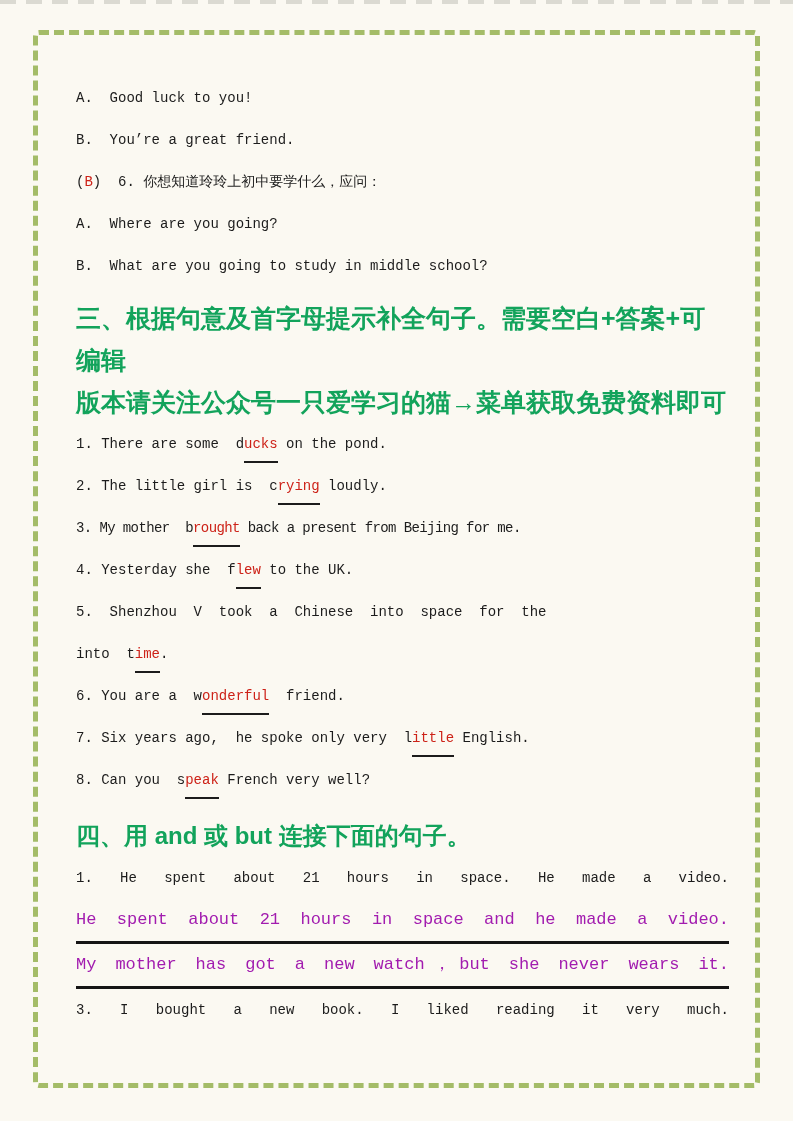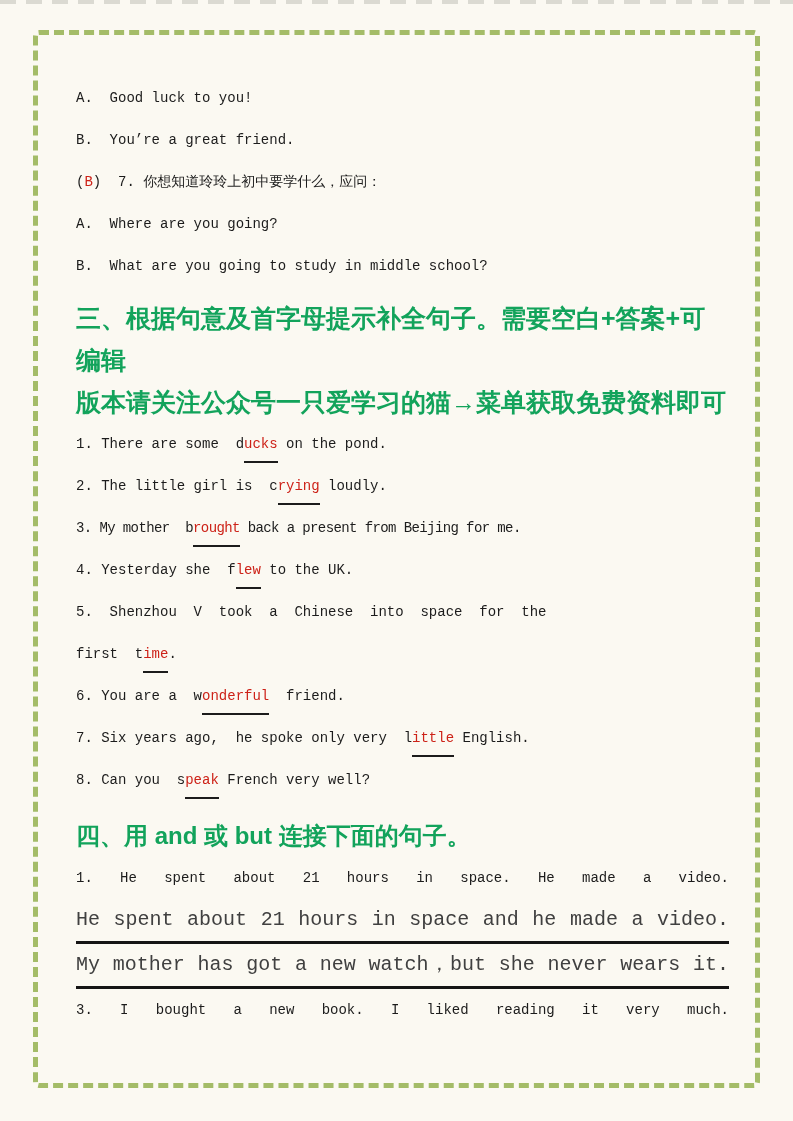--- a/index.html
+++ b/index.html
@@ -51,48 +51,48 @@
     font-family: "Liberation Sans", sans-serif;
     font-weight: bold;
     color: #12a35b;
     font-size: 25px;
     line-height: 42px;
     white-space: pre-wrap;
   }
   .heading-3 { margin-top: 10px; }
   .heading-4 { margin-top: 14px; font-weight: 600; font-size: 24px; }
   .ans-line {
-    font-size: 20px;
+    font-size: 17px;
     line-height: 42px;
-    color: #404040;
+    color: #a21caf;
     white-space: pre-wrap;
     border-bottom: 3px solid #151515;
   }
 </style>
 </head>
 <body>
 
 <div class="page">
   <div class="top-remnant"></div>
 
   <div class="frame">
 
     <p class="line">A.  Good luck to you!</p>
     <p class="line">B.  You’re a great friend.</p>
-    <p class="line"><span>(</span><span class="red-letter">B</span><span>)</span><span>  7. 你想知道玲玲上初中要学什么，应问：</span></p>
+    <p class="line"><span>(</span><span class="red-letter">B</span><span>)</span><span>  6. 你想知道玲玲上初中要学什么，应问：</span></p>
     <p class="line">A.  Where are you going?</p>
     <p class="line">B.  What are you going to study in middle school?</p>
 
     <h2 class="green-heading heading-3"><span>三、根据句意及首字母提示补全句子。需要空白+答案+可编辑</span><br><span>版本请关注公众号一只爱学习的猫→菜单获取免费资料即可</span></h2>
 
     <p class="line"><span>1. There are some  d</span><span class="ans-inline">ucks</span><span> on the pond.</span></p>
     <p class="line"><span>2. The little girl is  c</span><span class="ans-inline">rying</span><span> loudly.</span></p>
     <p class="line tight"><span>3. My mother  b</span><span class="ans-inline">rought</span><span> back a present from Beijing for me.</span></p>
     <p class="line"><span>4. Yesterday she  f</span><span class="ans-inline">lew</span><span> to the UK.</span></p>
-    <p class="line"><span>5.  Shenzhou  V  took  a  Chinese  into  space  for  the</span><br><span>first  t</span><span class="ans-inline">ime</span><span>.</span></p>
+    <p class="line"><span>5.  Shenzhou  V  took  a  Chinese  into  space  for  the</span><br><span>into  t</span><span class="ans-inline">ime</span><span>.</span></p>
     <p class="line"><span>6. You are a  w</span><span class="ans-inline">onderful</span><span>  friend.</span></p>
     <p class="line"><span>7. Six years ago,  he spoke only very  l</span><span class="ans-inline">ittle</span><span> English.</span></p>
     <p class="line"><span>8. Can you  s</span><span class="ans-inline">peak</span><span> French very well?</span></p>
 
     <h2 class="green-heading heading-4">四、用 and 或 but 连接下面的句子。</h2>
 
     <p class="line stretch">1. He spent about 21 hours in space. He made a video.</p>
     <p class="ans-line stretch">He spent about 21 hours in space and he made a video.</p>
     <p class="ans-line stretch">My mother has got a new watch，but she never wears it.</p>
     <p class="line stretch">3. I bought a new book. I liked reading it very much.</p>

